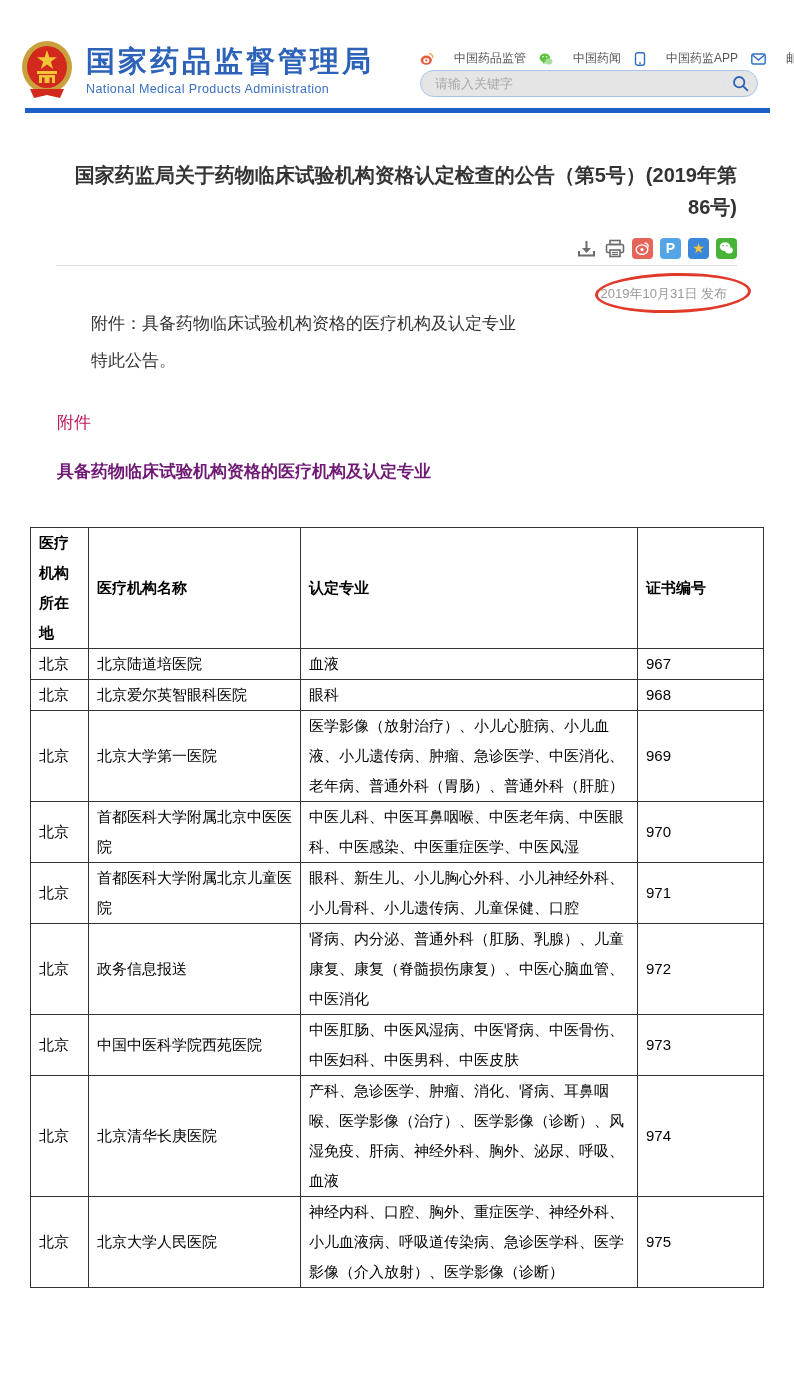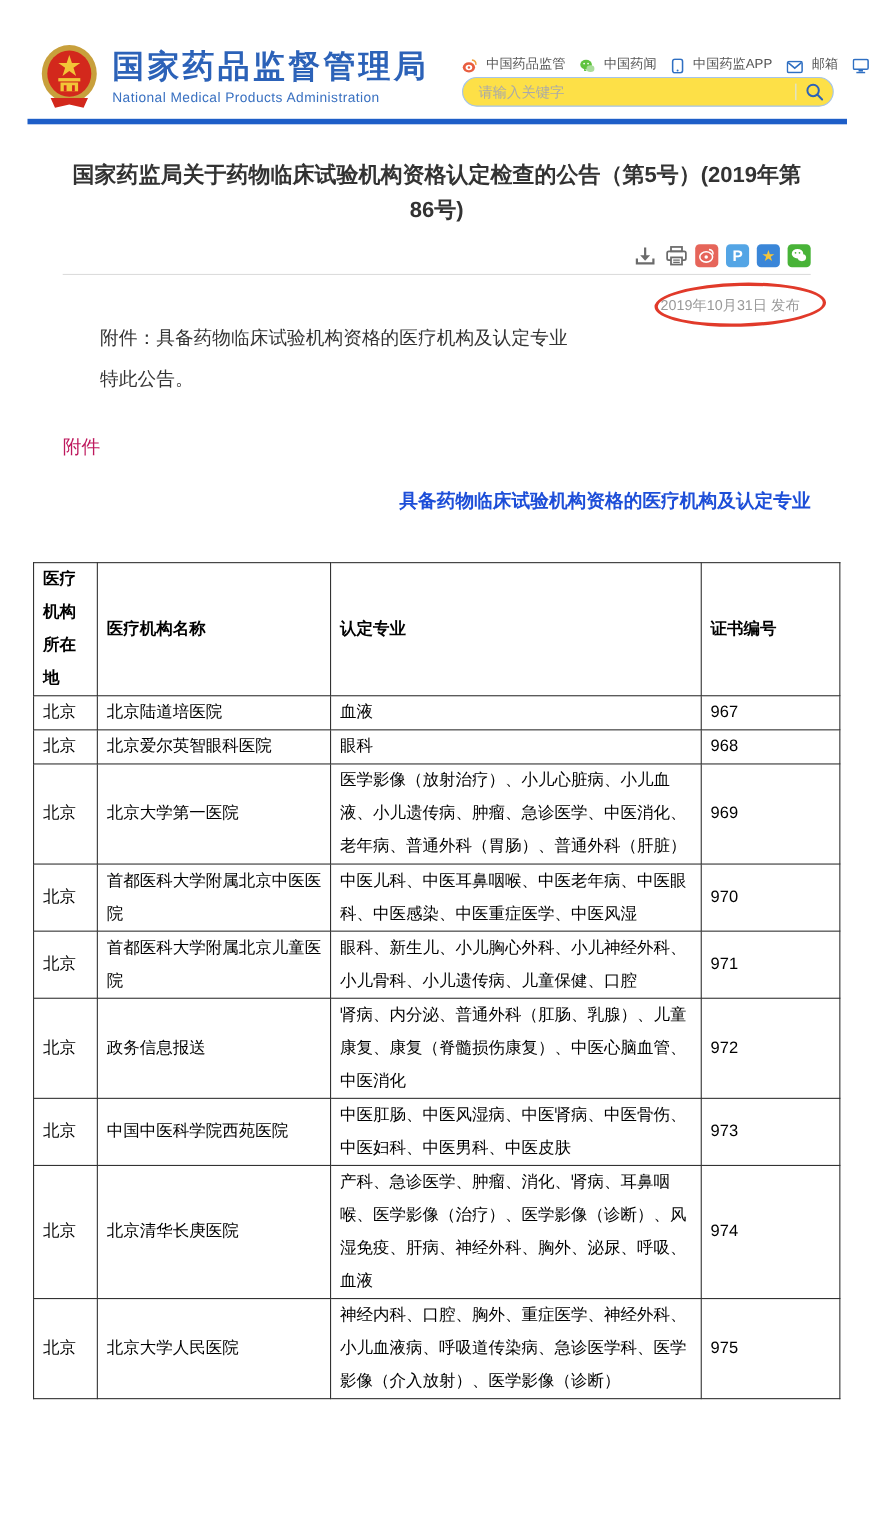--- a/index.html
+++ b/index.html
@@ -5,44 +5,44 @@
   * { box-sizing: border-box; margin: 0; padding: 0; }
   html, body { background: #fff; }
   body {
     width: 794px; height: 1398px; overflow: hidden;
     font-family: "Liberation Sans", sans-serif;
     color: #333; position: relative;
   }
 
   
   .site-header { position: relative; height: 113px; }
-  .logo { position: absolute; left: 36px; top: 40px; display: flex; align-items: center; gap: 12px; }
+  .logo { position: absolute; left: 20px; top: 40px; display: flex; align-items: center; gap: 12px; }
   .emblem { width: 54px; height: 62px; flex: none; }
   .agency-cn { font-size: 29px; font-weight: bold; color: #2c62b8; letter-spacing: 3px; line-height: 1.1; }
   .agency-en { font-size: 12.5px; color: #3a71c1; letter-spacing: 0.4px; margin-top: 4px; }
 
   .top-links { position: absolute; left: 420px; top: 50px; display: flex; gap: 13px; align-items: center;
                font-size: 12px; color: #555; white-space: nowrap; }
-  .top-link { display: flex; align-items: flex-end; gap: 8px; cursor: pointer; }
+  .top-link { display: flex; align-items: center; gap: 20px; cursor: pointer; }
   .top-link svg { display: block; }
 
   .search-bar { position: absolute; left: 420px; top: 70px; width: 338px; height: 27px;
                 border: 1px solid #a5c4ea; border-radius: 14px; display: flex; align-items: center;
-                padding: 0 8px 0 14px; background: #fde047; }
+                padding: 0 8px 0 14px; background: #e5e5e5; }
   .search-input { flex: 1; border: 0; outline: none; font-size: 13px; color: #333;
                   font-family: "Liberation Sans", sans-serif; background: transparent; }
   .search-input::placeholder { color: #a9a9a9; }
   .search-divider { width: 1px; height: 15px; background: #d8e4f2; margin-right: 8px; }
   .search-btn { border: 0; background: none; cursor: pointer; display: flex; align-items: center; padding: 0; }
 
   .blue-line { position: absolute; left: 25px; right: 24px; top: 108px; height: 5px; background: #1e5ec8; }
 
   
   .content { padding: 0 57px; }
-  .article-title { margin-top: 30px; text-align: center; font-size: 20px; font-weight: bold;
+  .article-title { margin-top: 46px; text-align: right; font-size: 20px; font-weight: bold;
                    color: #333; line-height: 32px; }
 
   .tools-row { margin-top: 14px; display: flex; justify-content: flex-end; align-items: center; gap: 7px; height: 22px; }
   .tool-icon { width: 21px; height: 21px; display: flex; align-items: center; justify-content: center; cursor: pointer; }
   .share-chip { width: 21px; height: 21px; border-radius: 4px; display: flex; align-items: center;
                 justify-content: center; cursor: pointer; font-size: 13px; line-height: 1; }
   .chip-weibo  { background: #e6655a; }
   .chip-peng   { background: #54a5e5; color: #fff; font-weight: bold; font-size: 14px; }
   .chip-qzone  { background: #3a86d8; color: #f5c53a; font-size: 14px; }
   .chip-wechat { background: #48b338; }
@@ -52,21 +52,21 @@
   .date-row { position: relative; text-align: right; margin-top: 19px; height: 20px; font-size: 13px; color: #999; }
   .date-text { padding-right: 10px; }
   .date-circle { position: absolute; right: -14px; top: -12px; width: 156px; height: 40px;
                  border: 3px solid #e13a2a; border-radius: 50%; pointer-events: none;
                  transform: rotate(-1.5deg); }
 
   .para { margin-top: 16px; font-size: 17px; line-height: 37px; text-align: justify; text-indent: 2em; color: #333; }
   .para-follow { font-size: 17px; line-height: 37px; text-indent: 2em; color: #333; }
 
   .attachment-label { margin-top: 32px; font-size: 17px; color: #be185d; }
-  .table-title { margin-top: 26px; text-align: right; font-size: 17px; font-weight: bold; color: #1d4ed8; }
+  .table-title { margin-top: 26px; text-align: left; font-size: 17px; font-weight: bold; color: #701a75; }
 
   
   .table-wrap { margin: 44px -27px 0; }
   table.inst { border-collapse: collapse; width: 733px; table-layout: fixed; font-size: 15px; color: #000; }
   table.inst th, table.inst td { border: 1px solid #333; padding: 0 8px; line-height: 30px;
                                  vertical-align: middle; text-align: left; word-break: break-all; }
   table.inst th { font-weight: bold; }
   th.th-loc { text-align: justify; text-justify: inter-character; }
 </style>
 </head>

